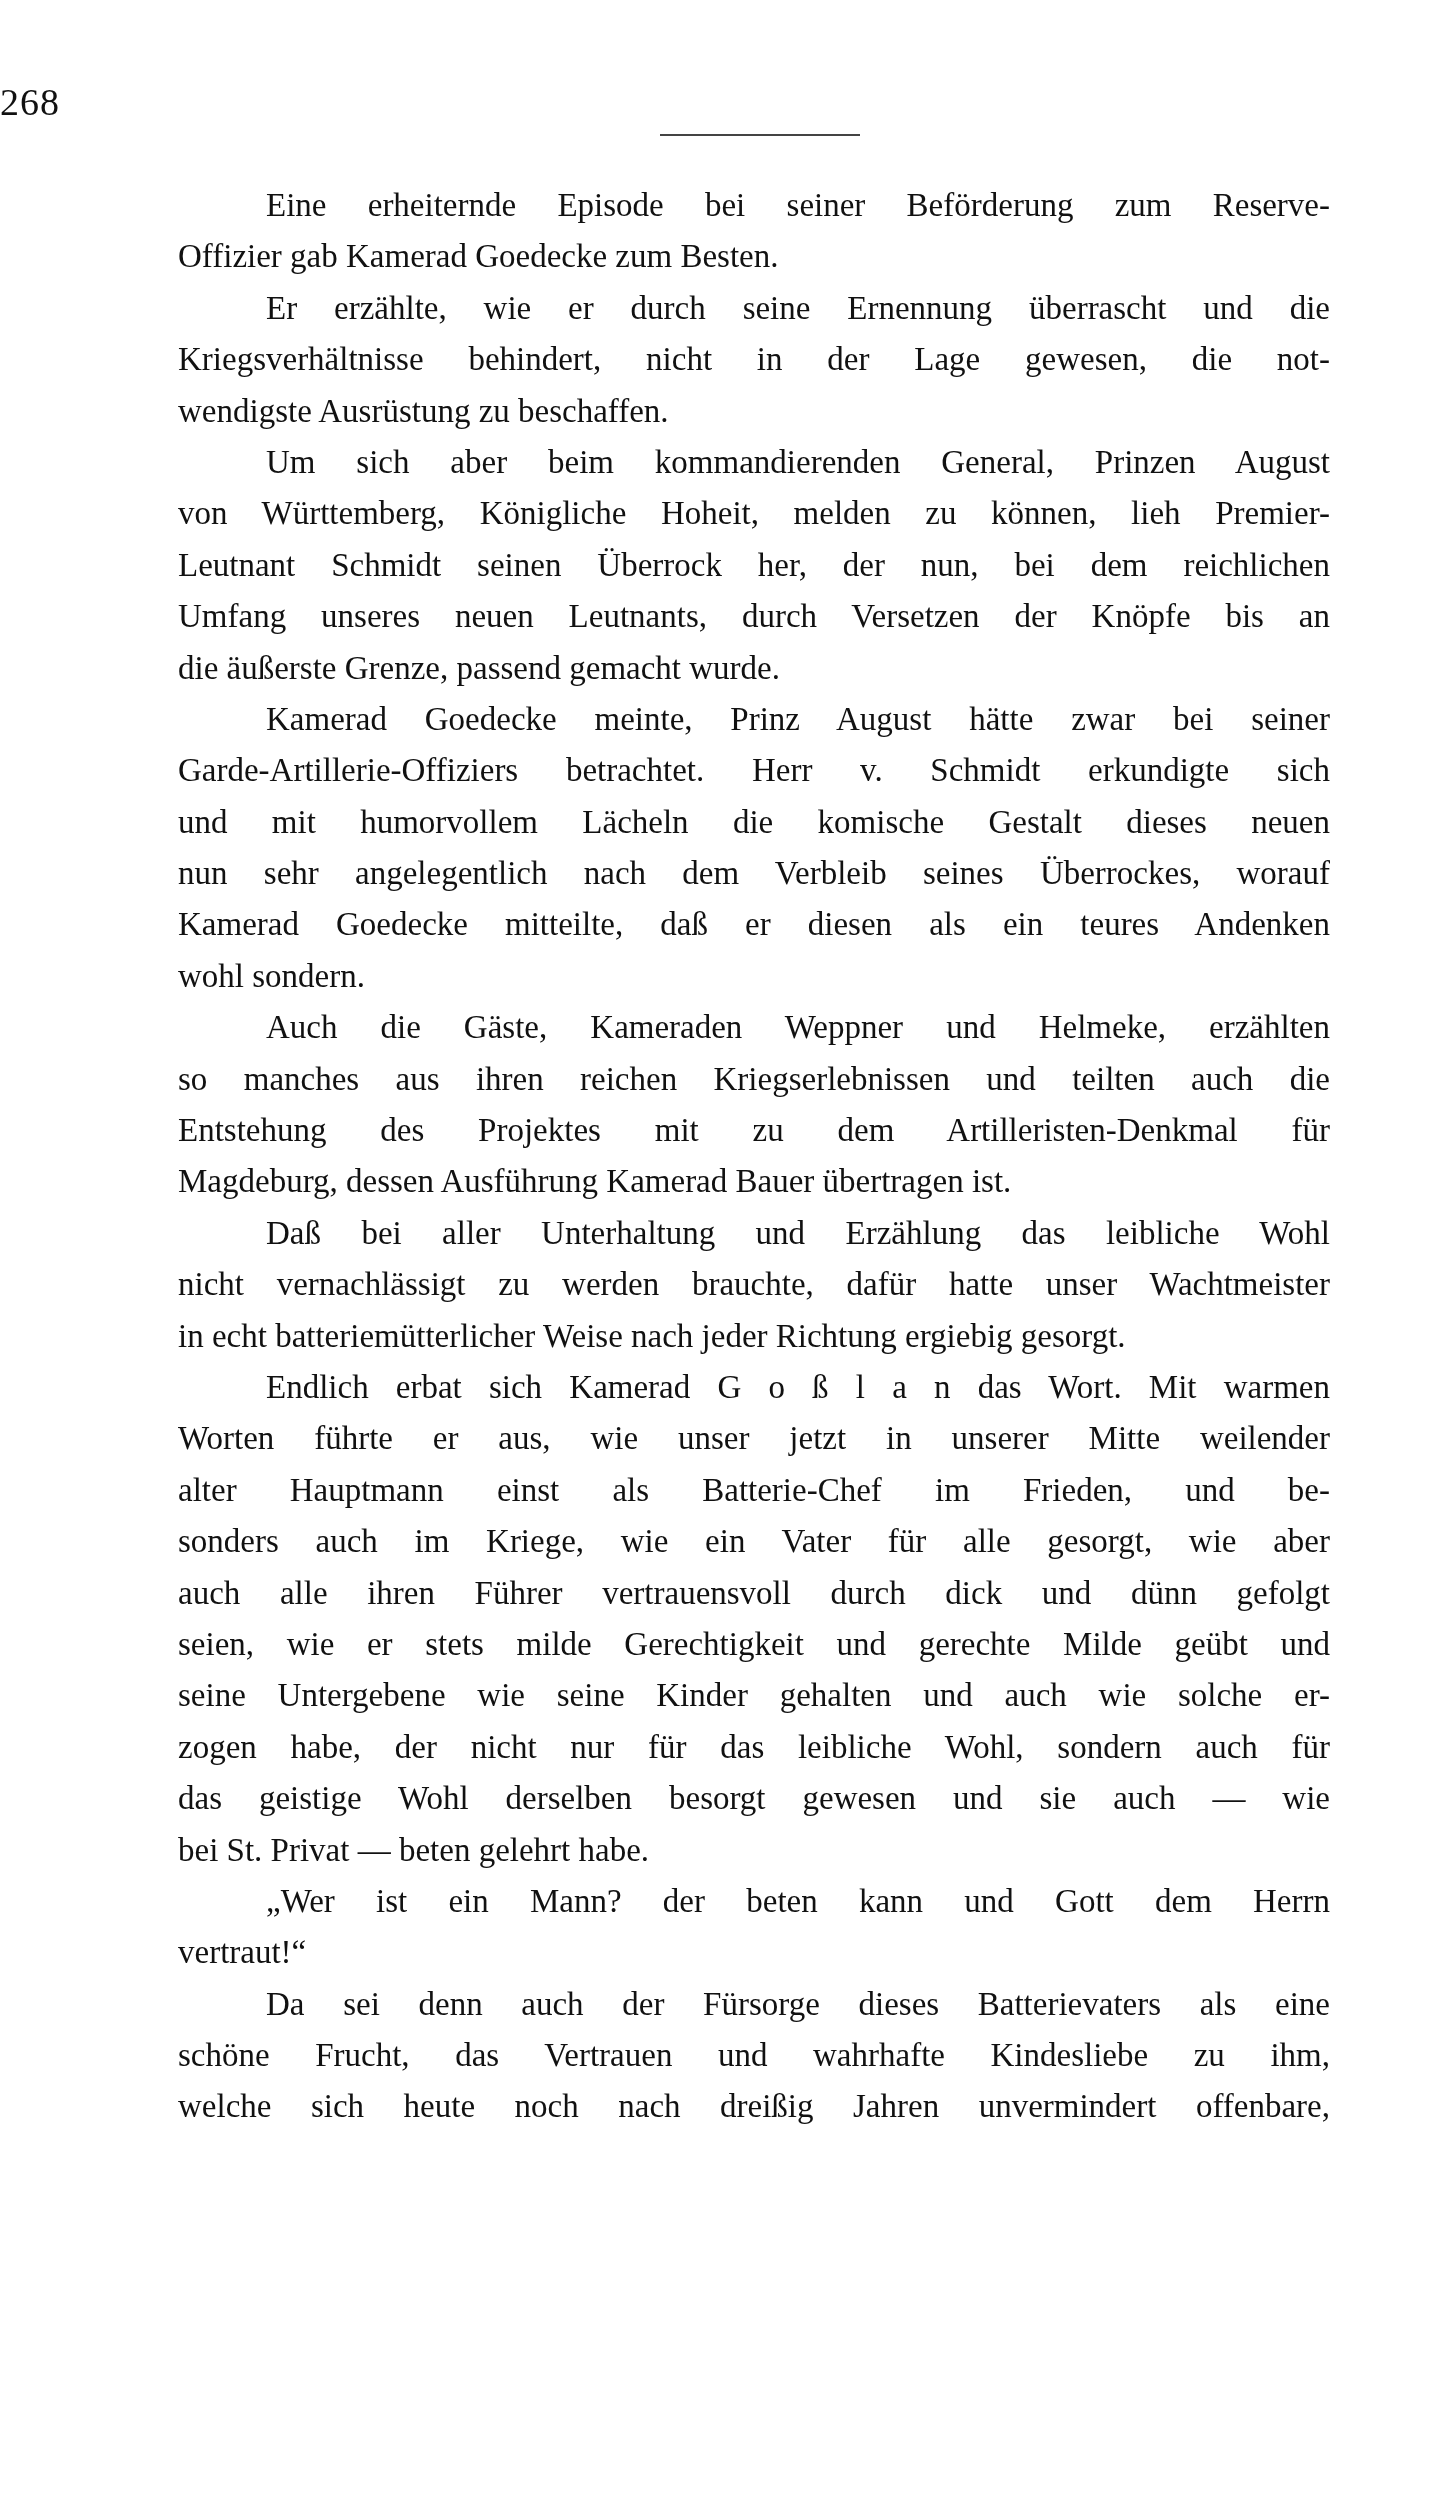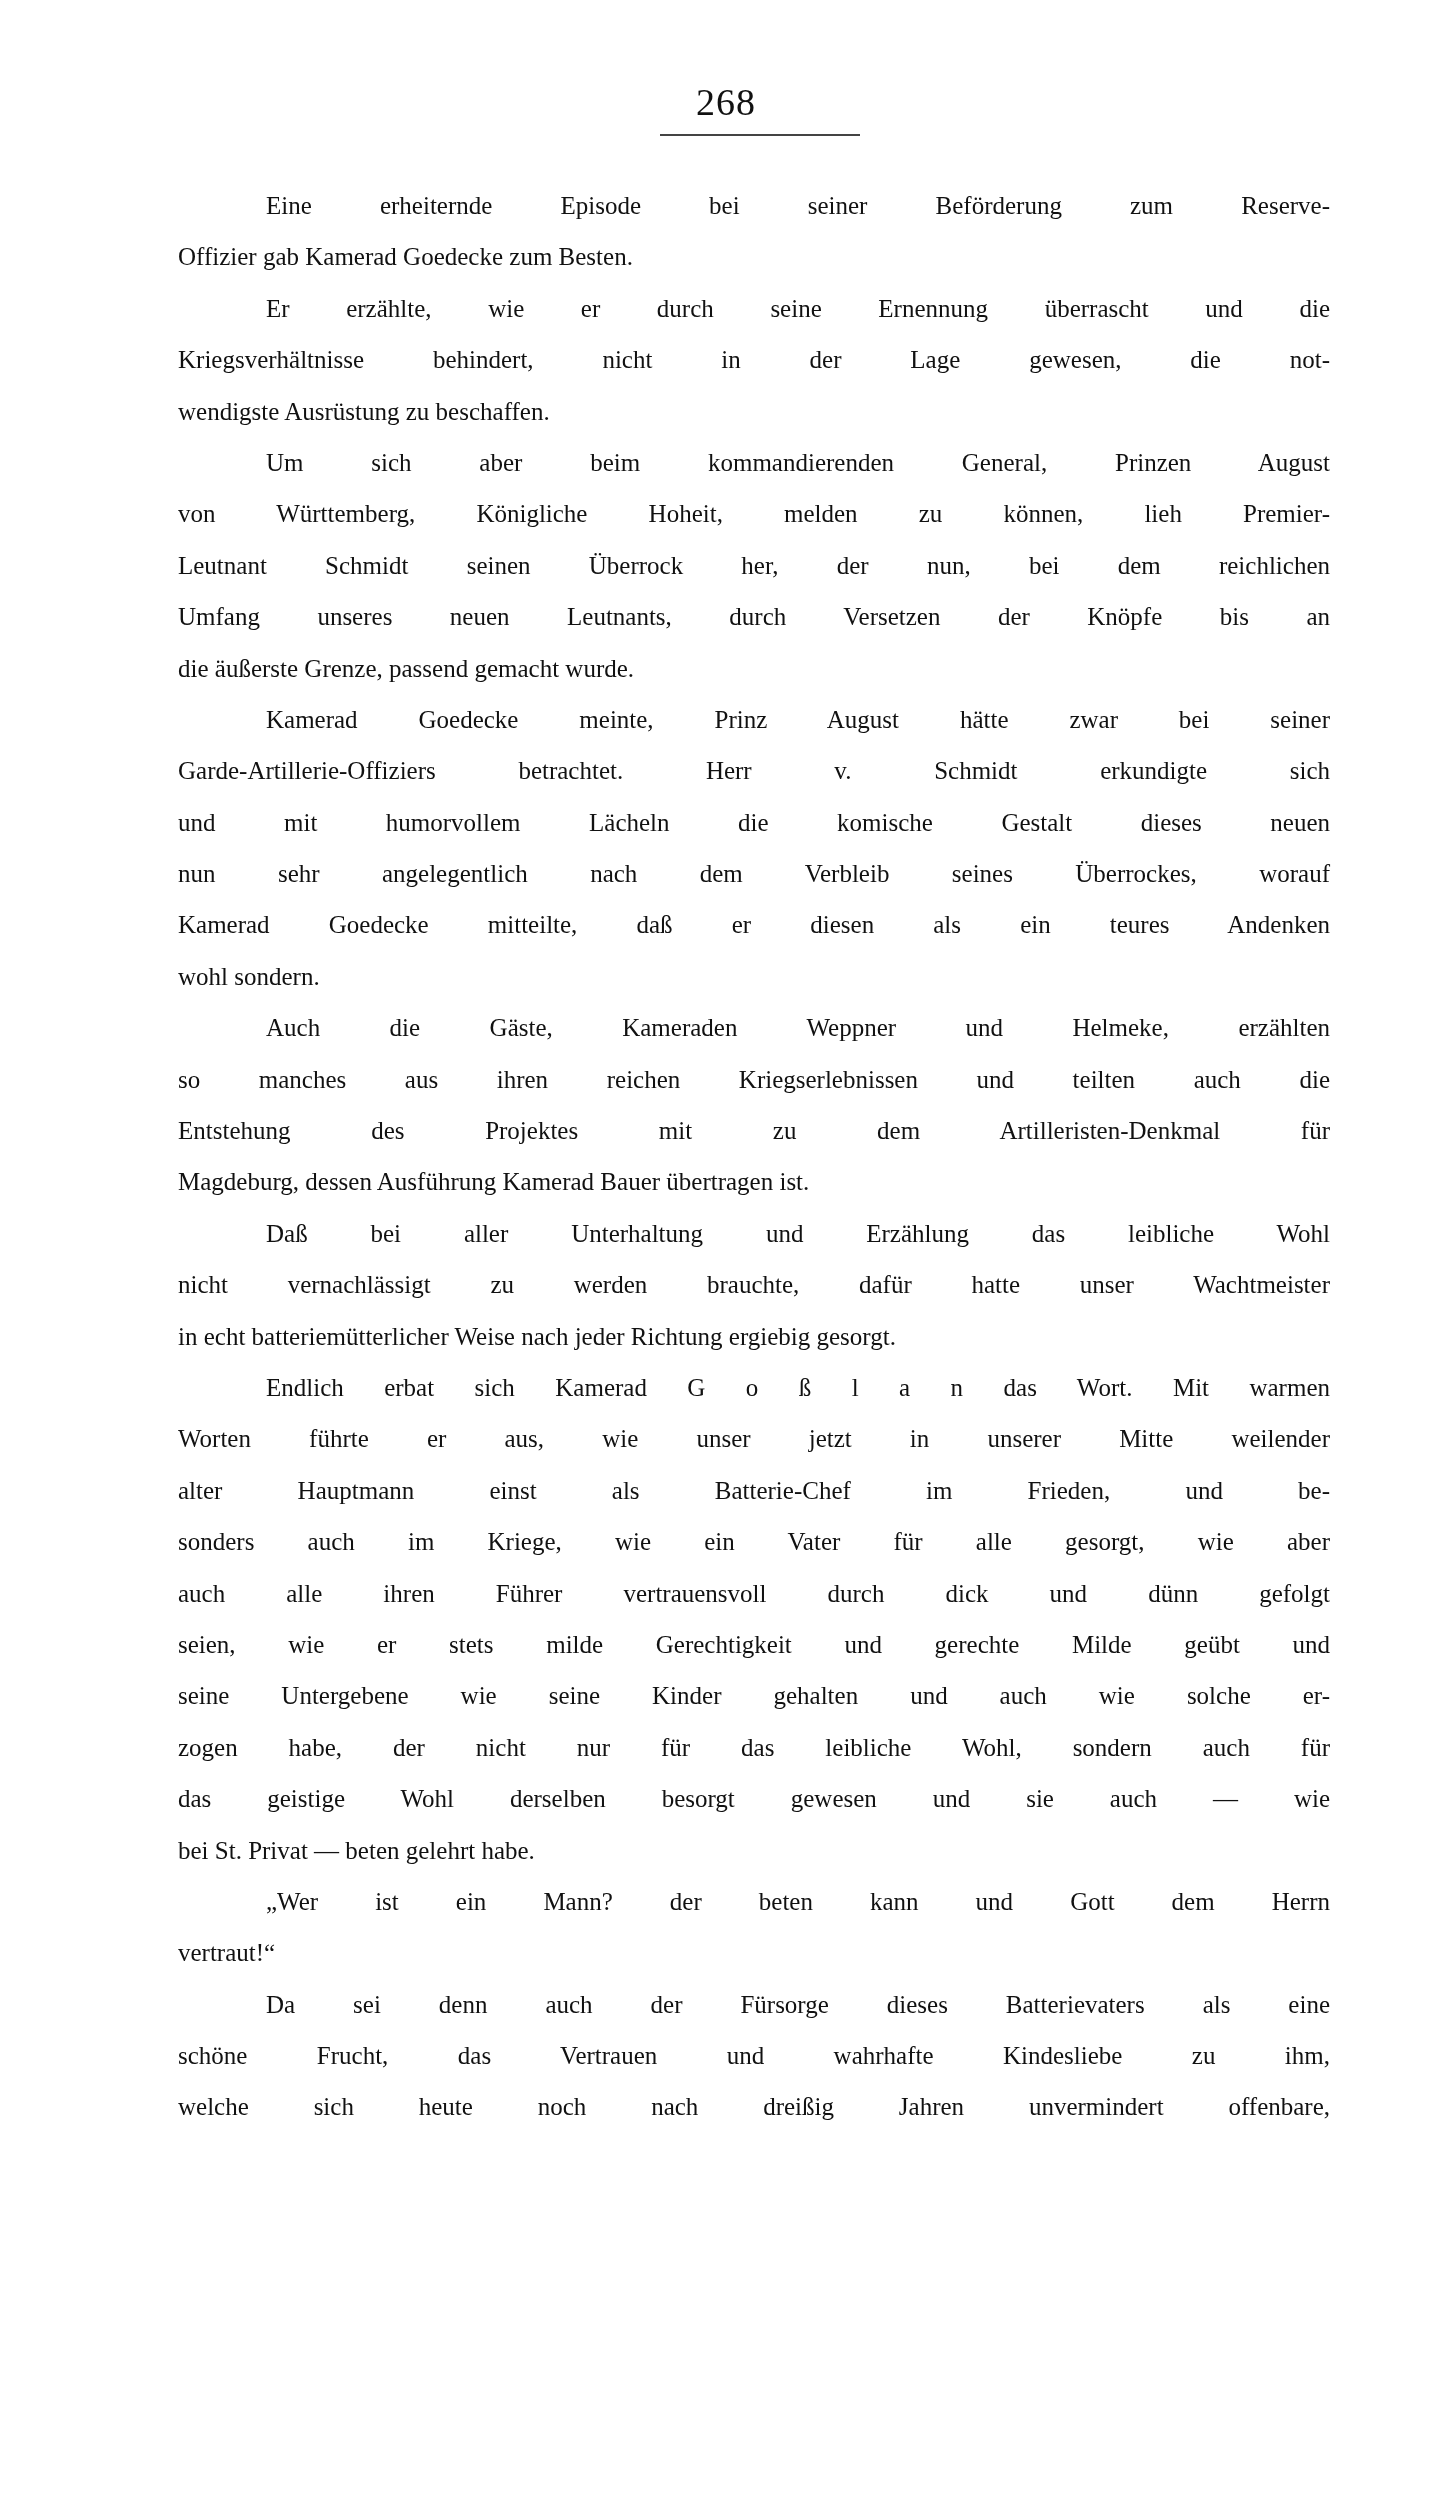--- a/index.html
+++ b/index.html
@@ -3,33 +3,33 @@
   <meta charset="utf-8">
   <style>
     html, body { margin: 0; padding: 0; background: #ffffff; }
     body {
       width: 1452px; height: 2510px; position: relative; overflow: hidden;
       font-family: "DejaVu Serif", "Liberation Serif", serif;
       color: #111111;
     }
     .page-number {
       position: absolute; left: 0; width: 1452px; top: 80px;
-      text-align: center; font-size: 38px; letter-spacing: 1px;
+      font-size: 38px; letter-spacing: 1px;
       font-family: "Liberation Serif", serif;
     }
     .rule {
       position: absolute; left: 660px; width: 200px; top: 134px;
       border-top: 2px solid #444444;
     }
     .text-block {
       position: absolute; left: 178px; top: 180px; width: 1152px;
     }
     .line {
       height: 51.4px; line-height: 51.4px;
-      font-size: 25px;
+      font-size: 33px;
       font-family: "Liberation Serif", serif;
       white-space: nowrap;
       text-align: justify; text-align-last: justify;
       display: block;
     }
     .line.last { text-align-last: left; }
     .line.indent { padding-left: 88px; }
   </style>
 </head>
 <body>

